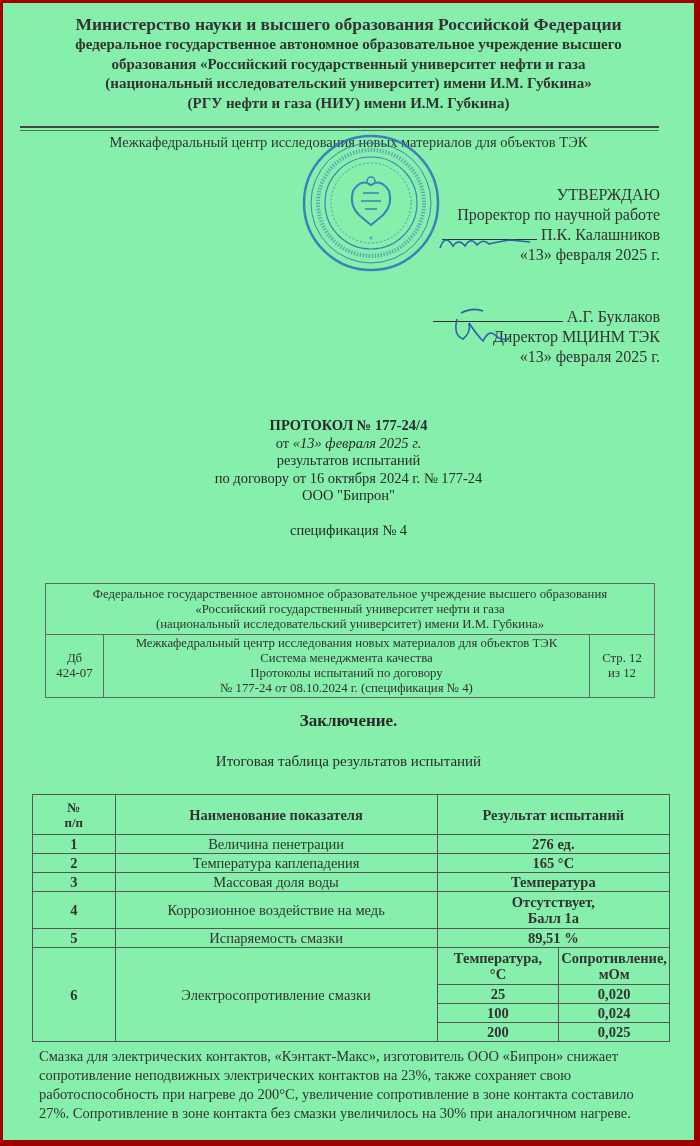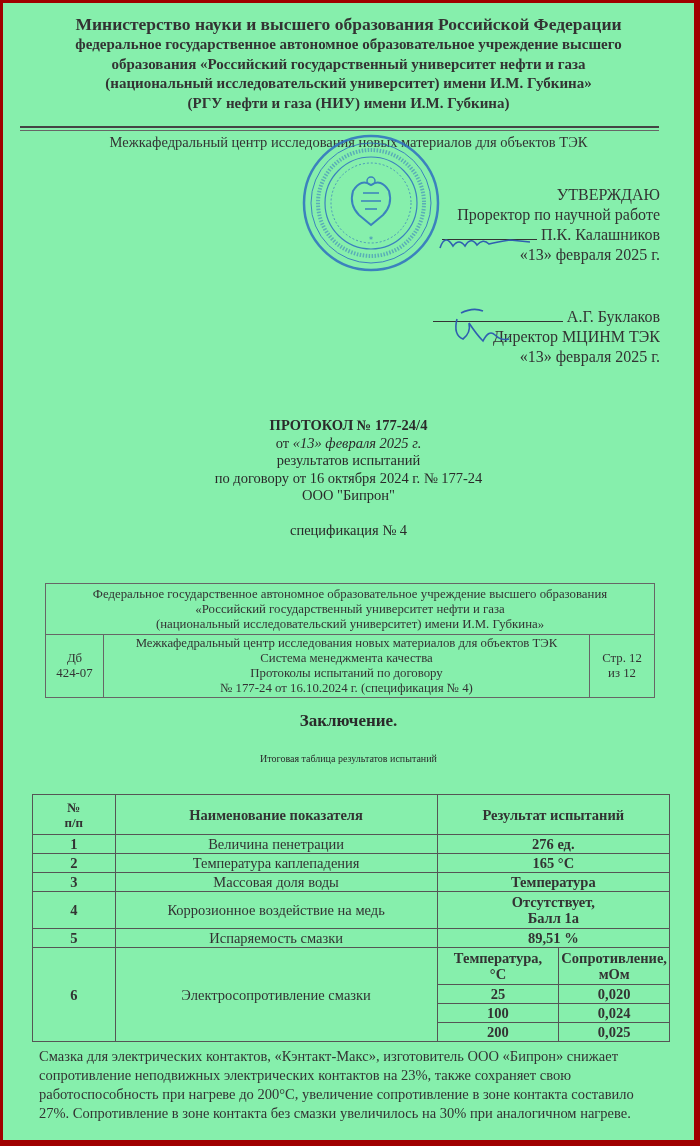--- a/index.html
+++ b/index.html
@@ -35,21 +35,21 @@
   .protocol { position: absolute; left: 0; width: 691px; top: 414px; font-size: 14.5px; line-height: 17.5px; }
   .protocol .title { font-weight: bold; }
   .protocol .it { font-style: italic; }
   .spec { position: absolute; left: 0; width: 691px; top: 519px; font-size: 14.5px; }
 
   table { border-collapse: collapse; }
   .doc-table { position: absolute; left: 42px; top: 580px; width: 610px; font-size: 12.8px; line-height: 15px; color: #333; }
   .doc-table td { border: 1px solid #666; text-align: center; vertical-align: middle; padding: 1px 3px; }
 
   .concl { position: absolute; left: 0; width: 691px; top: 708px; font-weight: bold; font-size: 17px; }
-  .subtitle { position: absolute; left: 0; width: 691px; top: 750px; font-size: 10px; }
+  .subtitle { position: absolute; left: 0; width: 691px; top: 750px; font-size: 15px; }
 
   .res-table { position: absolute; left: 29px; top: 791px; width: 638px; font-size: 14.5px; line-height: 16px; color: #333; }
   .res-table td, .res-table th { border: 1px solid #555; text-align: center; vertical-align: middle; padding: 0 2px; }
   .res-table th { font-weight: bold; }
   .res-table .b { font-weight: bold; }
 
   .conclusion-text { position: absolute; left: 36px; top: 1044px; width: 620px; font-size: 14.5px; line-height: 19px; color: #333; }
 </style>
 </head>
 <body>
@@ -130,21 +130,21 @@
     </tr>
     <tr>
       <td style="width:58px; height:61px;">
         <div>Дб</div>
         <div>424-07</div>
       </td>
       <td>
         <div>Межкафедральный центр исследования новых материалов для объектов ТЭК</div>
         <div>Система менеджмента качества</div>
         <div>Протоколы испытаний по договору</div>
-        <div>№ 177-24 от 16.10.2024 г. (спецификация № 4)</div>
+        <div>№ 177-24 от 08.10.2024 г. (спецификация № 4)</div>
       </td>
       <td style="width:65px;">
         <div>Стр. 12</div>
         <div>из 12</div>
       </td>
     </tr>
   </tbody>
     </table>
 
   <div class="concl center">Заключение.</div>

